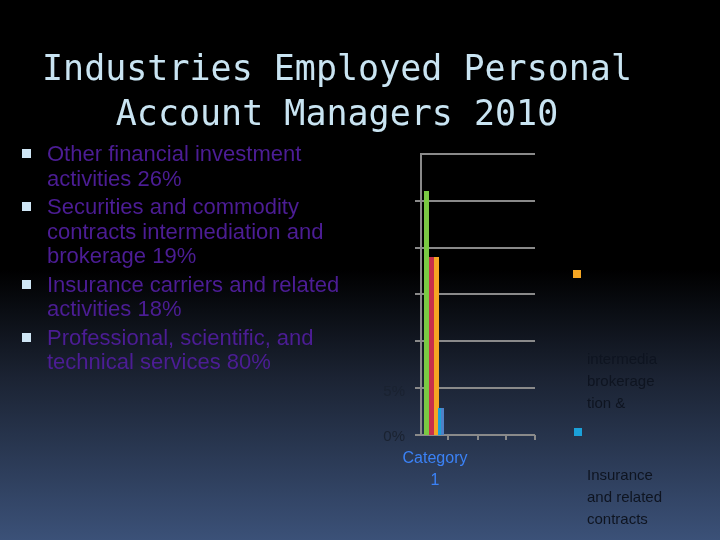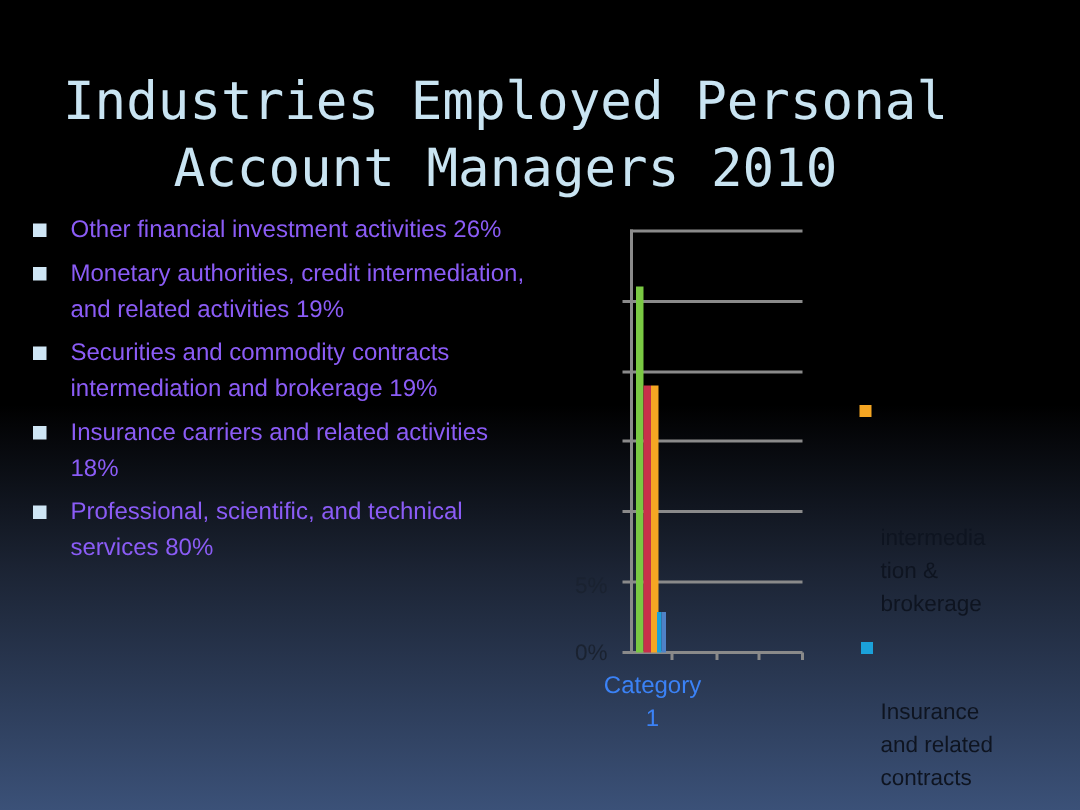--- a/index.html
+++ b/index.html
@@ -7,21 +7,21 @@
     width:720px; height:540px; overflow:hidden; position:relative;
     background: linear-gradient(to bottom, #000 0%, #000 50%, #1b2333 70%, #3b5178 100%);
     font-family: "Liberation Sans", sans-serif;
   }
   .title {
     position:absolute; left:0; top:46px; width:674px; text-align:center;
     color:#c9e4f2; font-family:"DejaVu Sans Mono", monospace; font-size:35px; line-height:45px;
   }
   .bullets { position:absolute; left:16px; top:142px; width:340px; margin:0; padding:0; list-style:none; }
   .bullets li {
-    position:relative; padding-left:31px; color:#8b5cf6; font-size:16px; line-height:24.5px;
+    position:relative; padding-left:31px; color:#4c1d95; font-size:22px; line-height:24.5px;
     margin-bottom:4px; font-family:"Liberation Sans", sans-serif;
   }
   .bullets li .sq {
     position:absolute; left:6px; top:7px; width:9px; height:9px; background:#cfe6f5;
   }
   .chart { position:absolute; left:0; top:0; width:720px; height:540px; }
   .gridline { position:absolute; height:2px; background:#8a8a8a; }
   .yaxis { position:absolute; width:2px; background:#8a8a8a; }
   .tick { position:absolute; width:2px; height:5px; background:#8a8a8a; }
   .ylab { position:absolute; color:#1a2230; font-size:15px; text-align:right; width:40px; }
@@ -33,21 +33,21 @@
 </head>
 <body>
 
 <div class="title">
   <div>Industries Employed Personal</div>
   <div>Account Managers 2010</div>
 </div>
 
 <ul class="bullets">
   <li><span class="sq"></span><span>Other financial investment activities 26%</span></li>
-  <li><span class="sq"></span><span>Monetary authorities, credit intermediation, and related activities 19%</span></li>
+  <li><span class="sq"></span></li>
   <li><span class="sq"></span><span>Securities and commodity contracts intermediation and brokerage 19%</span></li>
   <li><span class="sq"></span><span>Insurance carriers and related activities 18%</span></li>
   <li><span class="sq"></span><span>Professional, scientific, and technical services 80%</span></li>
 </ul>
 
 <div class="chart">
 
   <div class="gridline" style="left:420px; top:153px; width:115px;"></div>
   <div class="gridline" style="left:415px; top:200px; width:120px;"></div>
   <div class="gridline" style="left:415px; top:247px; width:120px;"></div>
@@ -71,22 +71,22 @@
 
   <div class="bar" style="left:424px; top:191px; width:5px; height:244px; background:#7ac943;"></div>
   <div class="bar" style="left:429px; top:257px; width:5px; height:178px; background:#c8304a;"></div>
   <div class="bar" style="left:434px; top:257px; width:5px; height:178px; background:#f5a623;"></div>
   <div class="bar" style="left:438px; top:408px; width:3px; height:27px; background:#1ba1d9;"></div>
   <div class="bar" style="left:441px; top:408px; width:3px; height:27px; background:#4f81c7;"></div>
 
   <div class="legend-sq" style="left:573px; top:270px; background:#f5a623;"></div>
   <div class="legend-text" style="left:587px; top:348px;">
     <div>intermedia</div>
+    <div>brokerage</div>
     <div>tion &amp;</div>
-    <div>brokerage</div>
   </div>
   <div class="legend-sq" style="left:574px; top:428px; background:#1ba1d9;"></div>
   <div class="legend-text" style="left:587px; top:420px; height:78px; overflow:hidden;margin-top:44px;">
     <div>Insurance</div>
     <div>and related</div>
     <div>contracts</div>
   </div>
 </div>
 
 </body></html>

